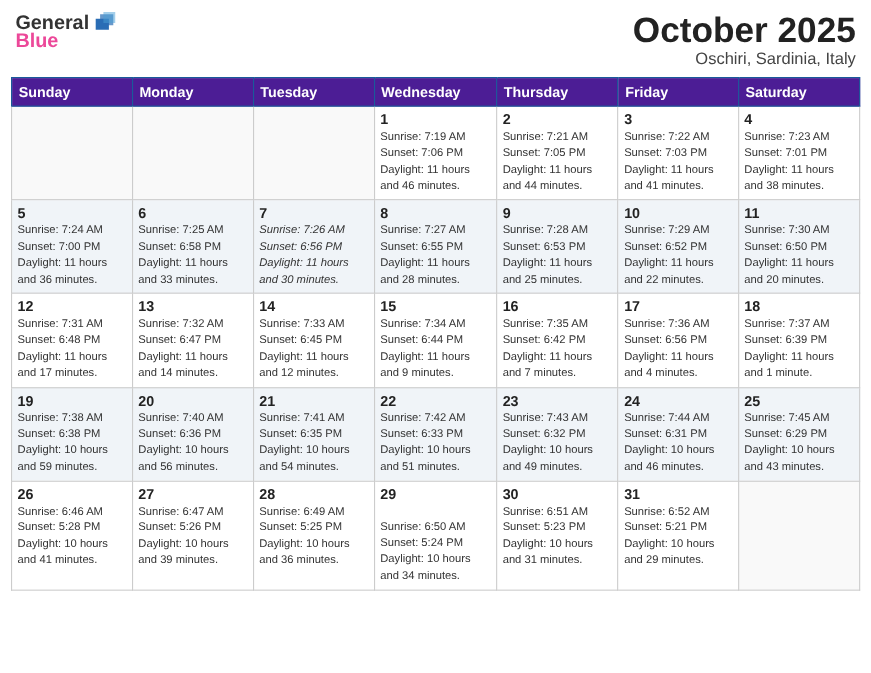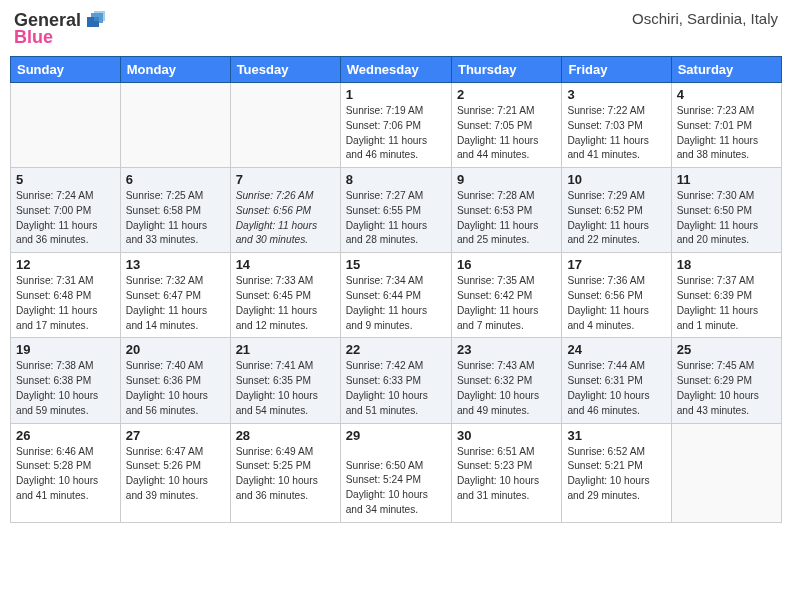--- a/index.html
+++ b/index.html
@@ -44,21 +44,21 @@
     .location {
       font-size: 15px;
       color: #444;
     }
     .calendar {
       width: 100%;
       border-collapse: collapse;
       border: 1px solid #ccc;
     }
     .calendar th {
-      background-color: #3b82f6;
+      background-color: #4c1d95;
       color: #fff;
       text-align: left;
       padding: 5px 6px;
       font-size: 13px;
       border: 1px solid #1a5a9a;
     }
     .calendar td {
       vertical-align: top;
       border: 1px solid #ccc;
       padding: 4px 5px;
@@ -102,20 +102,21 @@
         <svg width="22" height="22" viewBox="0 0 22 22" style="margin-left:2px;margin-top:-2px;">
           <polygon points="8,4 20,4 20,14 8,14" fill="#2a6db5" opacity="0.7"></polygon>
           <polygon points="4,8 16,8 16,18 4,18" fill="#2a6db5"></polygon>
           <polygon points="11,2 22,2 22,12 11,12" fill="#4a9fd5" opacity="0.5"></polygon>
         </svg>
       </div>
       <span class="logo-text-blue" style="margin-top:-4px;">Blue</span>
     </div>
   </div>
   <div class="title-block">
+    <div class="month-year">October 2025</div>
     <div class="location">Oschiri, Sardinia, Italy</div>
   </div>
 </div>
 
 <table class="calendar">
   <thead>
     <tr>
     <th>Sunday</th>
         <th>Monday</th>
         <th>Tuesday</th>

